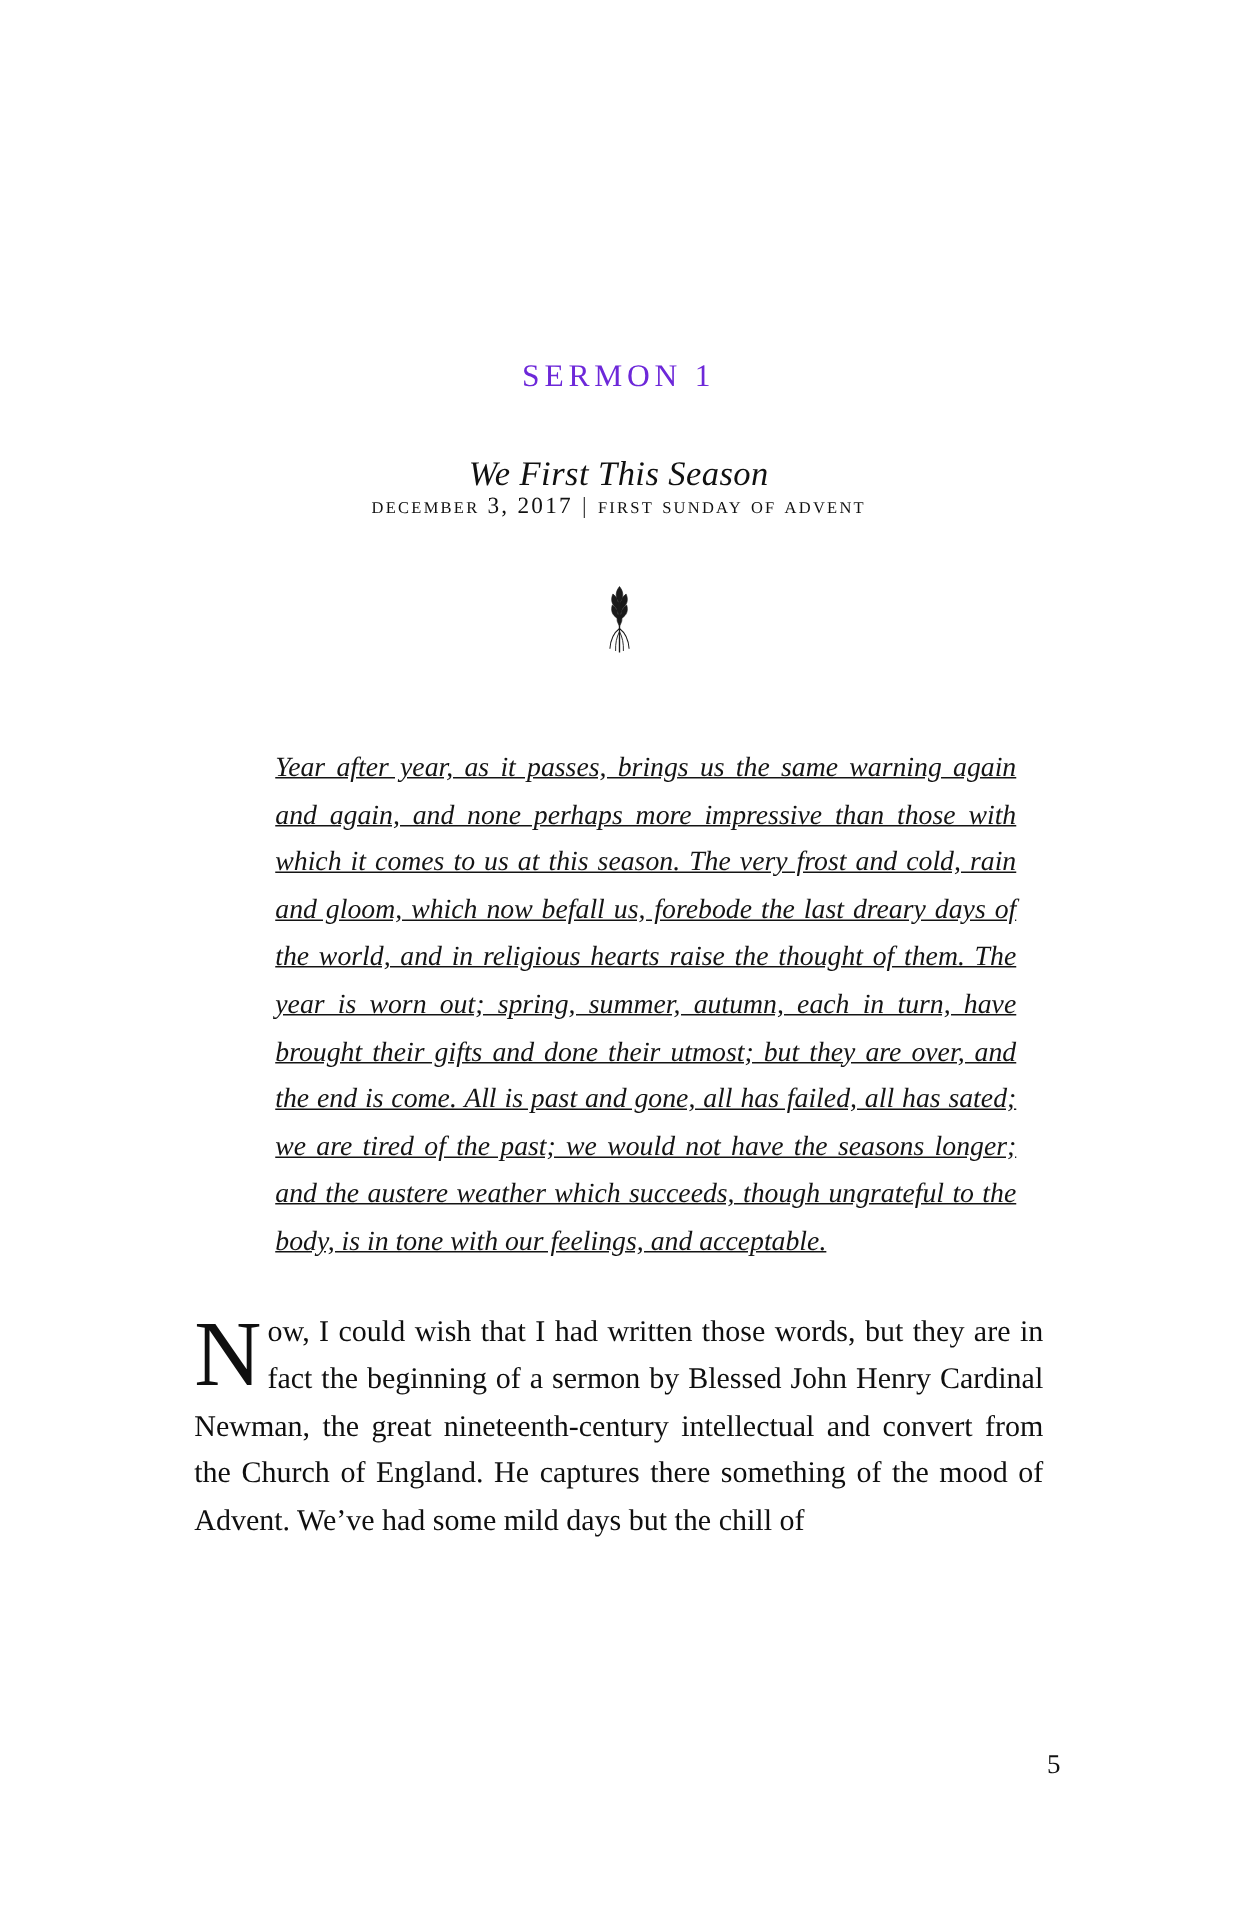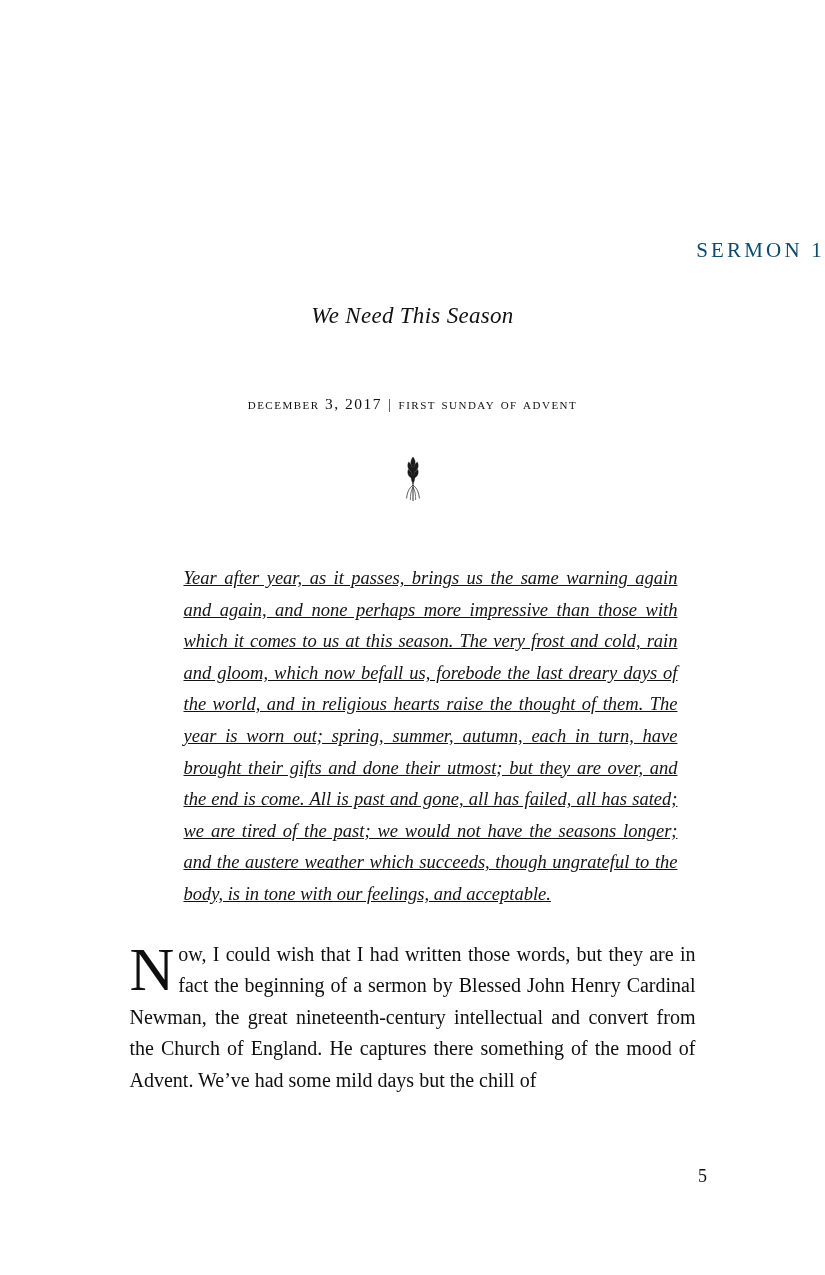--- a/index.html
+++ b/index.html
@@ -28,34 +28,32 @@
     text-align: center;
     padding-top: 238px;
   }
 
   .sermon-number {
     font-family: "Liberation Serif", "DejaVu Serif", serif;
     font-size: 21px;
     letter-spacing: 3.2px;
     font-variant: small-caps;
     text-transform: uppercase;
-    color: #0c4a6e;
-    text-align: right;
+    color: #6d28d9;
   }
 
   .sermon-title {
     margin-top: 40px;
     font-style: italic;
     font-size: 23px;
     letter-spacing: 0.3px;
     color: #111;
   }
 
   .sermon-date {
-    margin-top: 66px;
     font-size: 15.5px;
     letter-spacing: 1.5px;
     font-variant: small-caps;
     text-transform: lowercase;
     color: #111;
   }
   .sermon-date .sep {
     display: inline-block;
     padding: 0 6px;
     font-variant: normal;
@@ -120,21 +118,21 @@
 </style>
 </head>
 <body>
 
 <div class="page">
 
   <div class="chapter-header">
 
     <div class="sermon-number">Sermon 1</div>
 
-    <div class="sermon-title">We Need This Season</div>
+    <div class="sermon-title">We First This Season</div>
 
     <div class="sermon-date">
       <span>December 3, 2017</span><span class="sep">|</span><span>First Sunday of Advent</span>
     </div>
 
     <svg class="ornament" viewBox="0 0 40 52" aria-hidden="true">
       <g fill="#1a1a1a" stroke="#1a1a1a">
         <path d="M20 4 C17.6 7 17.2 10 18.6 12.6 C19.2 13.7 19.8 14.4 20 15 C20.2 14.4 20.8 13.7 21.4 12.6 C22.8 10 22.4 7 20 4 Z" stroke-width="0.4"></path>
         <path d="M15.6 9 C14.2 12.2 14.6 15 16.6 17.2 C17.4 18.1 18.2 18.6 18.6 19.1 C18.6 18.4 18.8 17.5 19 16.3 C19.4 13.4 18.2 10.8 15.6 9 Z" stroke-width="0.4"></path>
         <path d="M24.4 9 C25.8 12.2 25.4 15 23.4 17.2 C22.6 18.1 21.8 18.6 21.4 19.1 C21.4 18.4 21.2 17.5 21 16.3 C20.6 13.4 21.8 10.8 24.4 9 Z" stroke-width="0.4"></path>

